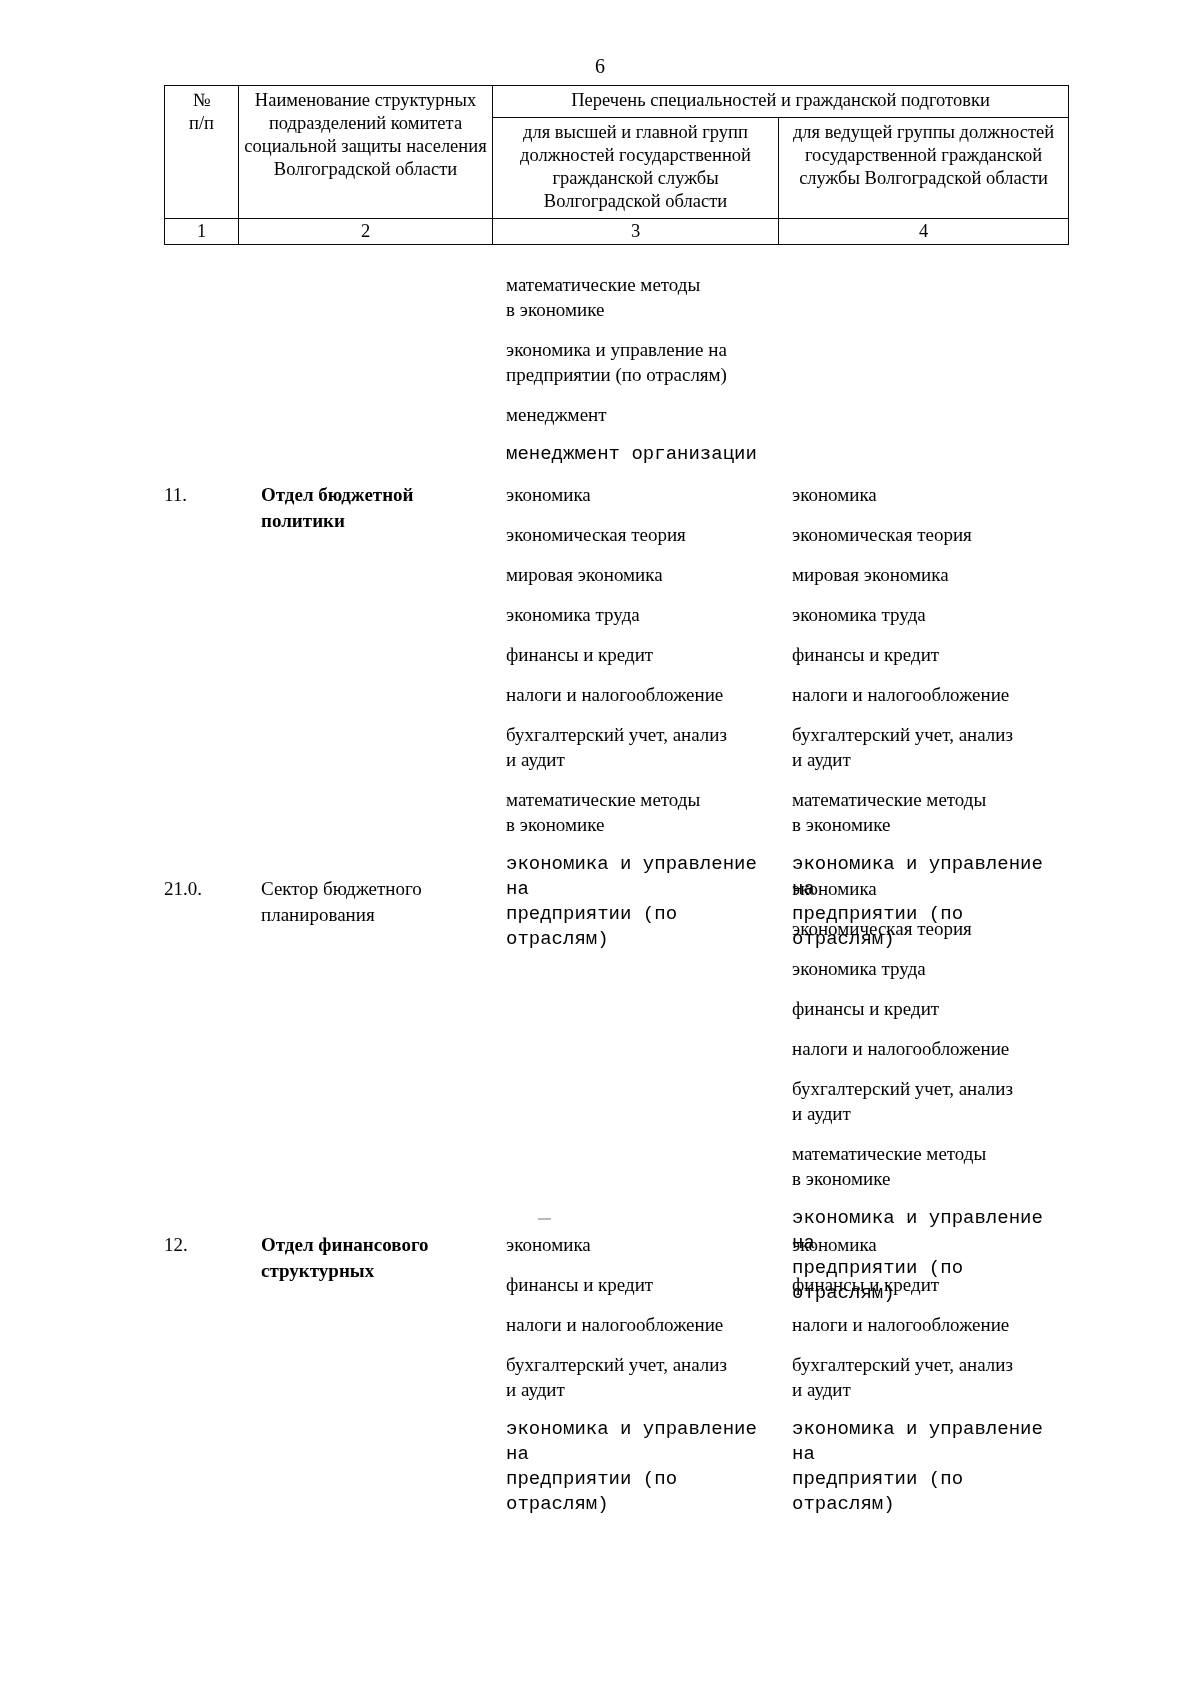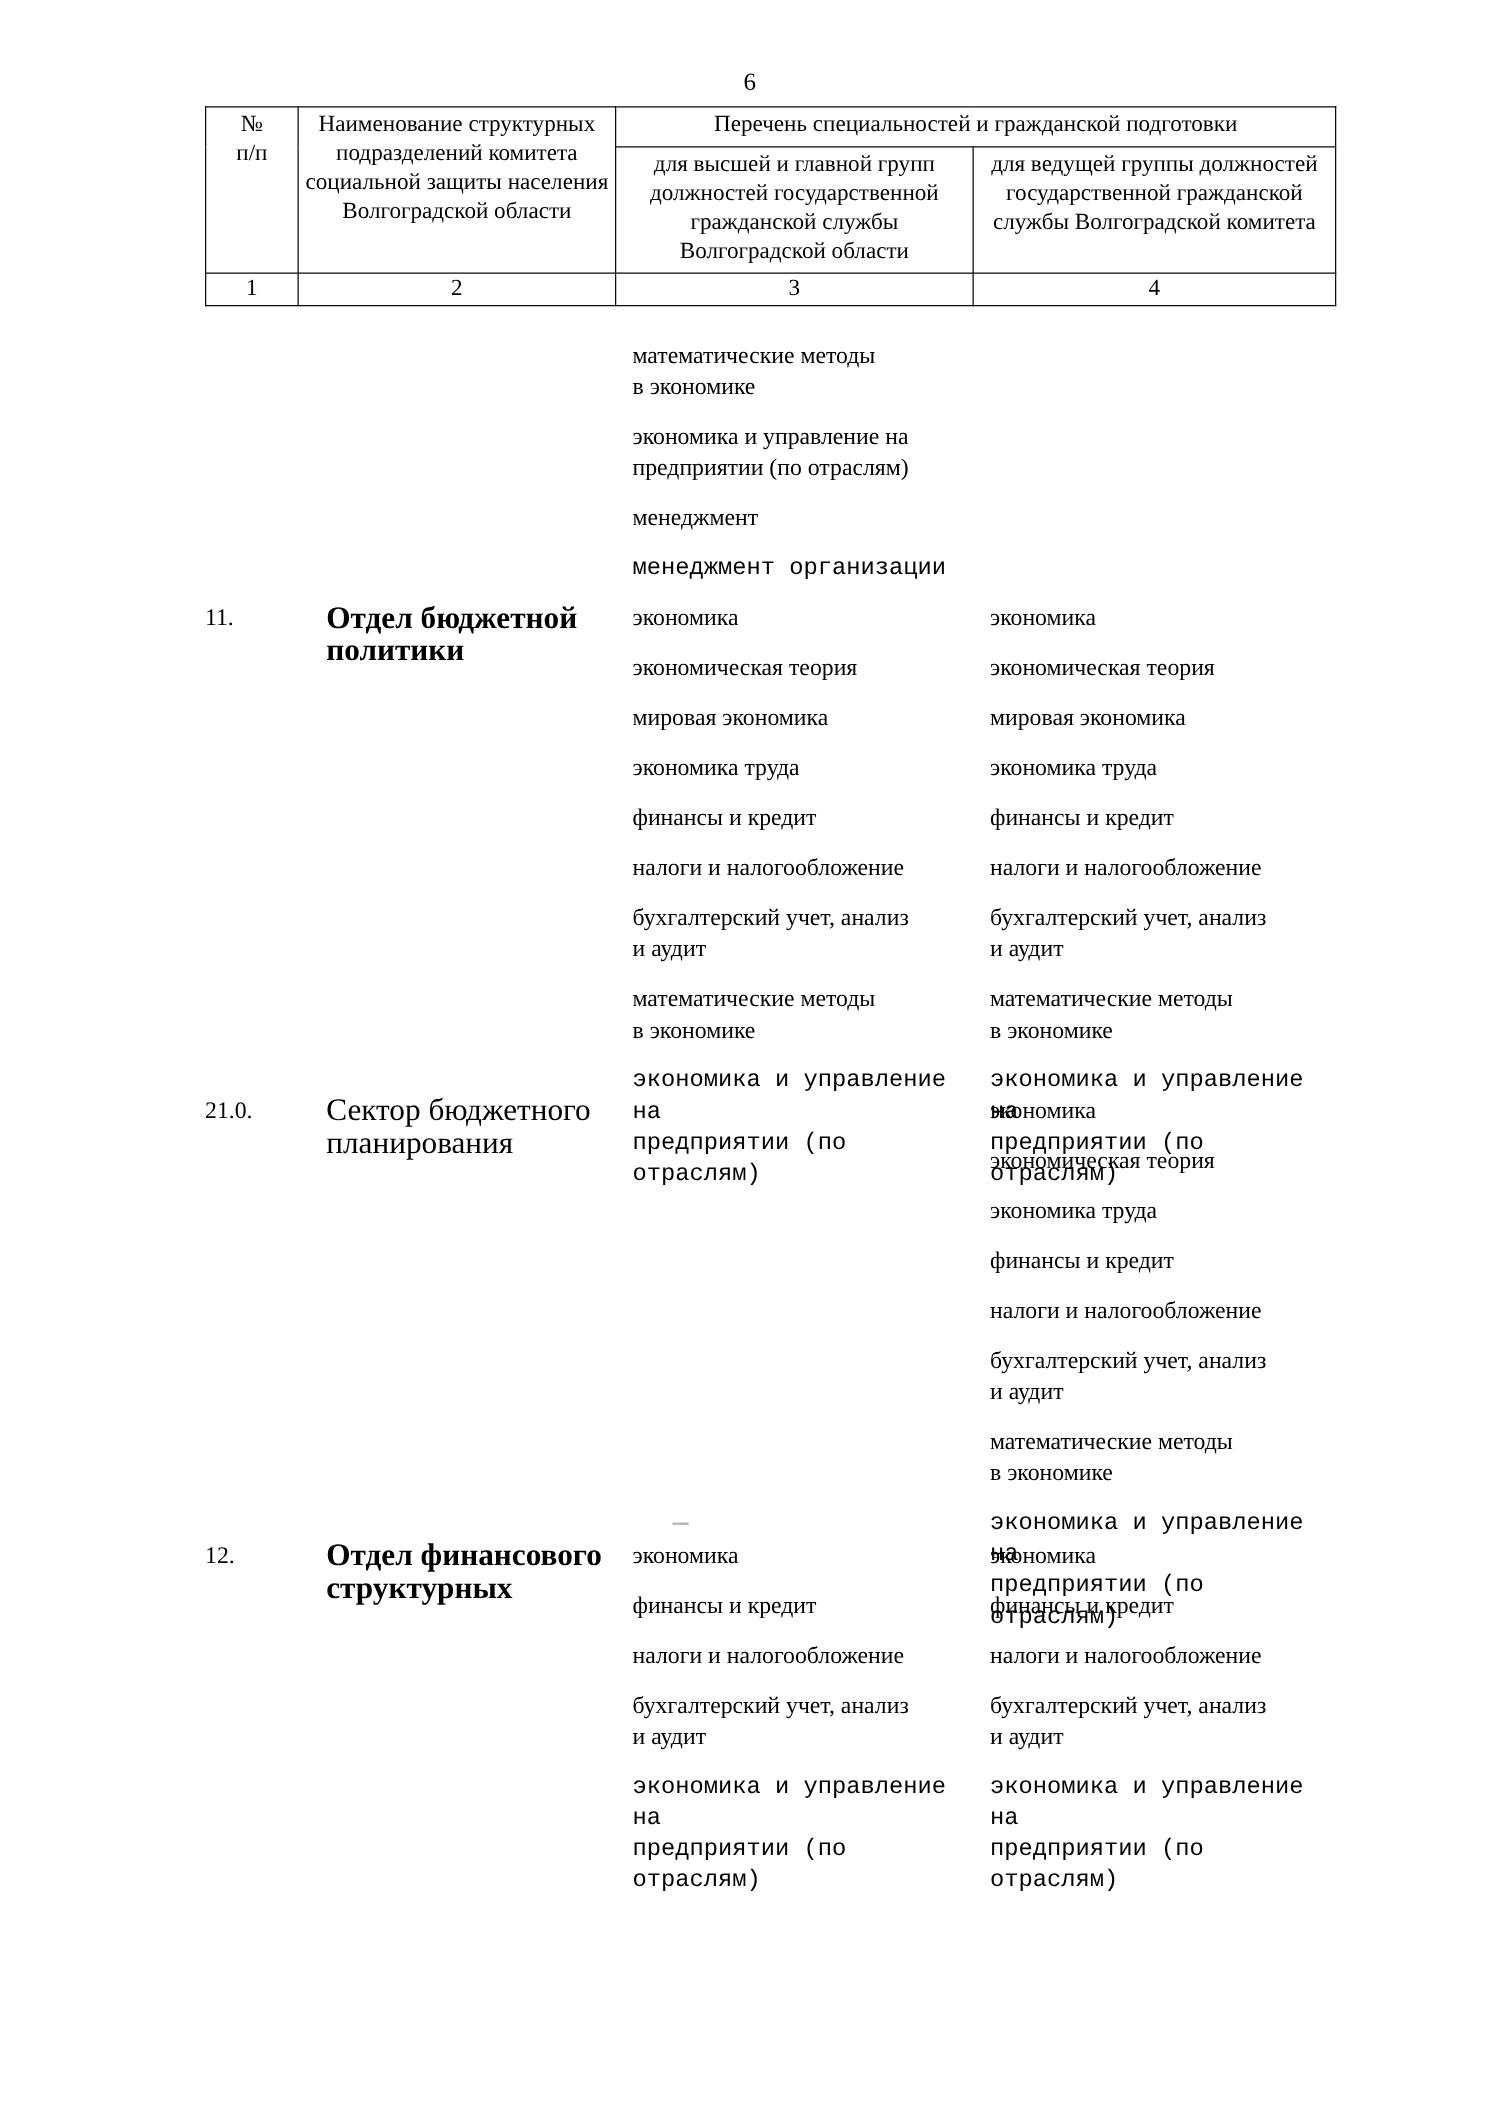--- a/index.html
+++ b/index.html
@@ -80,21 +80,21 @@
     flex: 0 0 74px;
     text-align: left;
     font-size: 19px;
     line-height: 26px;
   }
   .c2 {
     width: 254px;
     flex: 0 0 254px;
     padding-left: 23px;
     box-sizing: border-box;
-    font-size: 25px;
+    font-size: 19px;
     line-height: 26px;
   }
   .c2.bold { font-weight: bold; }
   .c3 {
     width: 286px;
     flex: 0 0 286px;
     padding-left: 14px;
     box-sizing: border-box;
   }
   .c4 {
@@ -140,21 +140,21 @@
       <tr>
         <td rowspan="2">
           <span>№</span><br>
           <span>п/п</span>
         </td>
         <td rowspan="2">Наименование структурных подразделений комитета социальной защиты населения Волгоградской области</td>
         <td colspan="2">Перечень специальностей и гражданской подготовки</td>
       </tr>
       <tr>
         <td>для высшей и главной групп должностей государственной гражданской службы Волгоградской области</td>
-        <td>для ведущей группы должностей государственной гражданской службы Волгоградской комитета</td>
+        <td>для ведущей группы должностей государственной гражданской службы Волгоградской области</td>
       </tr>
       <tr class="numrow">
         <td>1</td>
         <td>2</td>
         <td>3</td>
         <td>4</td>
       </tr>
     </tbody>
   </table>
 </div>

